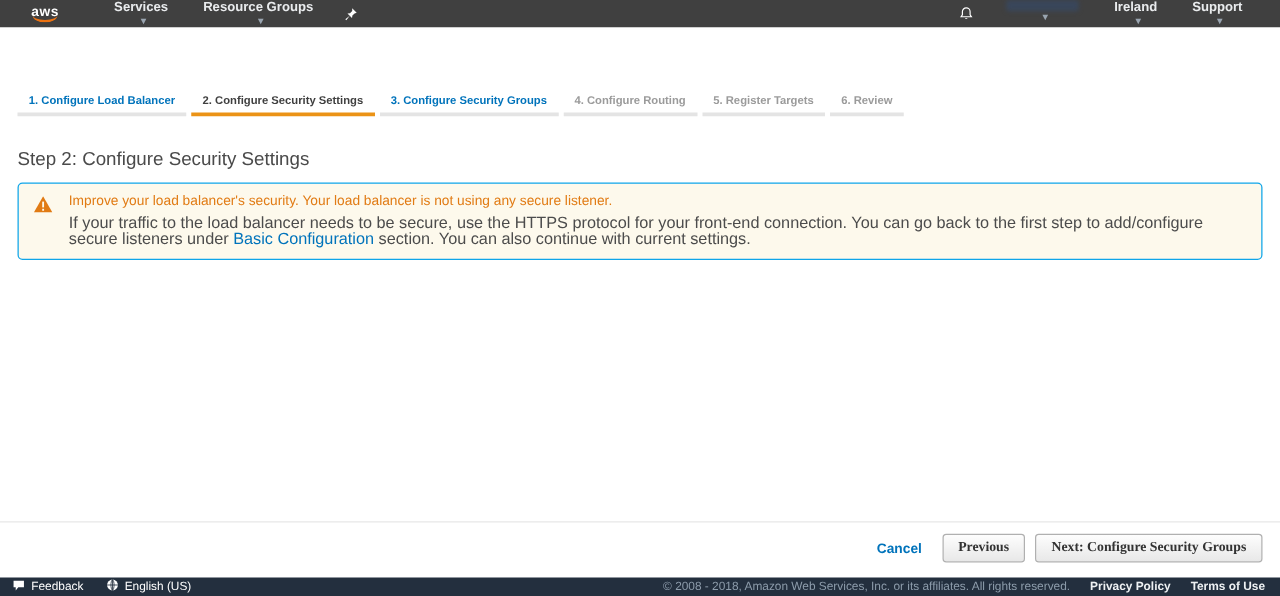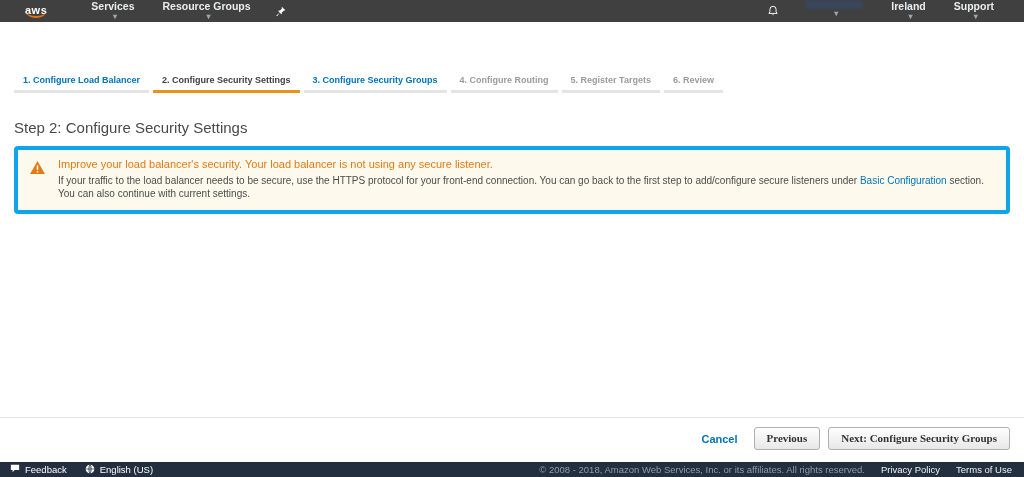--- a/index.html
+++ b/index.html
@@ -56,28 +56,28 @@
     flex:0 0 auto;
     font-size:15px; font-weight:400; color:#4a4a4a;
     padding:9px 14px 7px;
   }
 
   
   .warning {
     flex:0 0 auto;
     margin:3px 14px 0;
     background:#fdf9ec;
-    border:4px solid #0ea5e9;
+    border:1px solid #0ea5e9;
     border-radius:4px;
     padding:8px 12px 10px;
     display:flex; align-items:flex-start; gap:13px;
   }
   .warning-icon { flex:0 0 auto; margin-top:2px; }
   .warning-title { color:#e17b14; font-size:11px; margin-bottom:4px; }
-  .warning-body { color:#4c4c4c; font-size:10px; line-height:13px; }
+  .warning-body { color:#4c4c4c; font-size:13px; line-height:13px; }
   .inline-link { color:#0073bb; text-decoration:none; cursor:pointer; }
 
   .spacer { flex:1 1 auto; }
 
   
   .action-sep { flex:0 0 auto; border-top:1px solid #e7e7e7; }
   .actions {
     flex:0 0 auto;
     display:flex; justify-content:flex-end; align-items:center;
     gap:8px; padding:9px 14px 12px;
@@ -96,21 +96,21 @@
     flex:0 0 15px; height:15px;
     background:#232f3e;
     display:flex; align-items:center; justify-content:space-between;
     padding:0 12px 0 10px;
     font-size:9.5px;
   }
   .footer-left { display:flex; align-items:center; gap:18px; }
   .footer-item { display:flex; align-items:center; gap:5px; color:#ffffff; font-weight:normal; cursor:pointer; text-decoration:none; }
   .footer-right { display:flex; align-items:center; gap:16px; }
   .copyright { color:#8d9cab; }
-  .footer-link { color:#eef1f3; font-weight:normal; text-decoration:none; cursor:pointer; }
+  .footer-link { color:#eef1f3; font-weight:bold; text-decoration:none; cursor:pointer; }
 </style>
 </head>
 <body>
 
 <div class="topnav">
   <div class="nav-left">
     <a class="logo">
       <span class="logo-text">aws</span>
       <span class="logo-smile"></span>
     </a>

